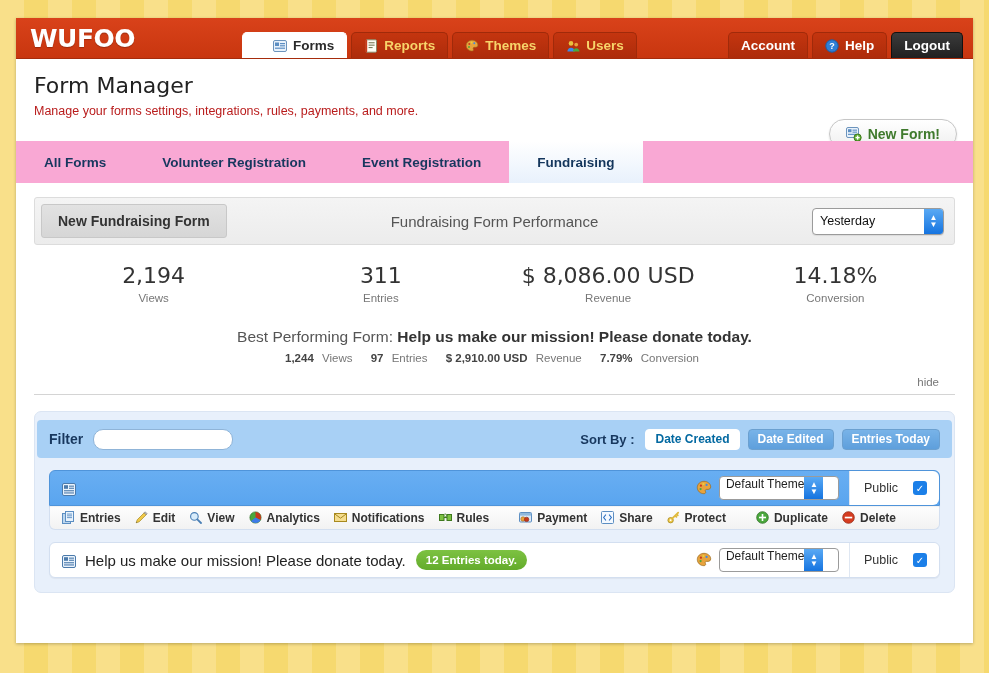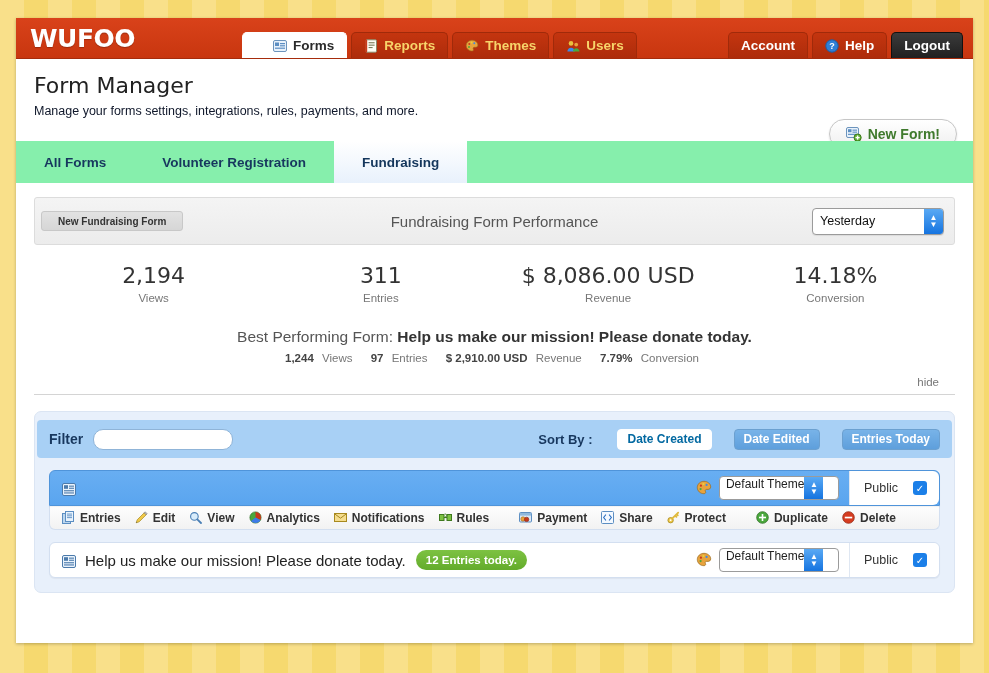--- a/index.html
+++ b/index.html
@@ -101,21 +101,21 @@
     font-size: 22px;
     color: #222;
     font-weight: normal;
     font-family: "DejaVu Sans", sans-serif;
     text-align: center;
   }
   .pagesub {
     position: absolute;
     left: 18px; top: 45px;
     font-size: 12.5px;
-    color: #0f172a;
+    color: #b91c1c;
   }
   .newform-btn {
     position: absolute;
     right: 16px; top: 60px;
     display: flex;
     align-items: center;
     gap: 8px;
     height: 30px;
     padding: 0 16px;
     border-radius: 16px;
@@ -126,21 +126,21 @@
     font-size: 14px;
     font-weight: bold;
     cursor: pointer;
     box-sizing: border-box;
   }
 
   
   .formtabs {
     position: relative;
     height: 42px;
-    background: #86efac;
+    background: #f9a8d4;
     display: flex;
     align-items: stretch;
   }
   .ftab {
     display: flex;
     align-items: center;
     justify-content: center;
     padding: 0 28px;
     font-size: 13.5px;
     font-weight: bold;
@@ -170,28 +170,28 @@
   .perfbar {
     position: relative;
     height: 46px;
     background: linear-gradient(to bottom, #f4f4f4 0%, #ececec 100%);
     border: 1px solid #dcdcdc;
     border-radius: 3px;
     display: flex;
     align-items: center;
   }
   .newfund-btn {
-    height: 20px;
+    height: 34px;
     margin-left: 6px;
     padding: 0 16px;
     display: flex; align-items: center;
     background: linear-gradient(to bottom, #e2e2e2 0%, #d6d6d6 100%);
     border: 1px solid #c8c8c8;
     border-radius: 3px;
-    font-size: 10px;
+    font-size: 14px;
     font-weight: bold;
     color: #333;
     cursor: pointer;
     box-sizing: border-box;
   }
   .perftitle {
     position: absolute;
     left: 0; right: 0;
     text-align: center;
     font-size: 15px;
@@ -310,21 +310,21 @@
     background: #fff;
     outline: none;
     font-size: 12px;
     padding: 0 8px;
     box-sizing: content-box;
   }
   .sortwrap {
     margin-left: auto;
     display: flex;
     align-items: center;
-    gap: 22px;
+    gap: 8px;
   }
   .sortlabel { font-size: 13px; font-weight: bold; color: #17375e; margin-right: 3px; }
   .sortbtn {
     height: 21px;
     padding: 0 9px;
     display: flex; align-items: center;
     border-radius: 4px;
     font-size: 12px;
     font-weight: bold;
     color: #ffffff;
@@ -549,20 +549,23 @@
       <span>New Form!</span>
     </div>
   </div>
 
   <div class="formtabs">
     <div class="ftab">
       <span>All Forms</span>
     </div>
     <div class="ftab">
       <span>Volunteer Registration</span>
+    </div>
+    <div class="ftab">
+      <span>Event Registration</span>
     </div>
     <div class="ftab active">
       <span>Fundraising</span>
       <span class="ftab-arrow"></span>
     </div>
   </div>
 
   <div class="perf">
 
     <div class="perfbar">

